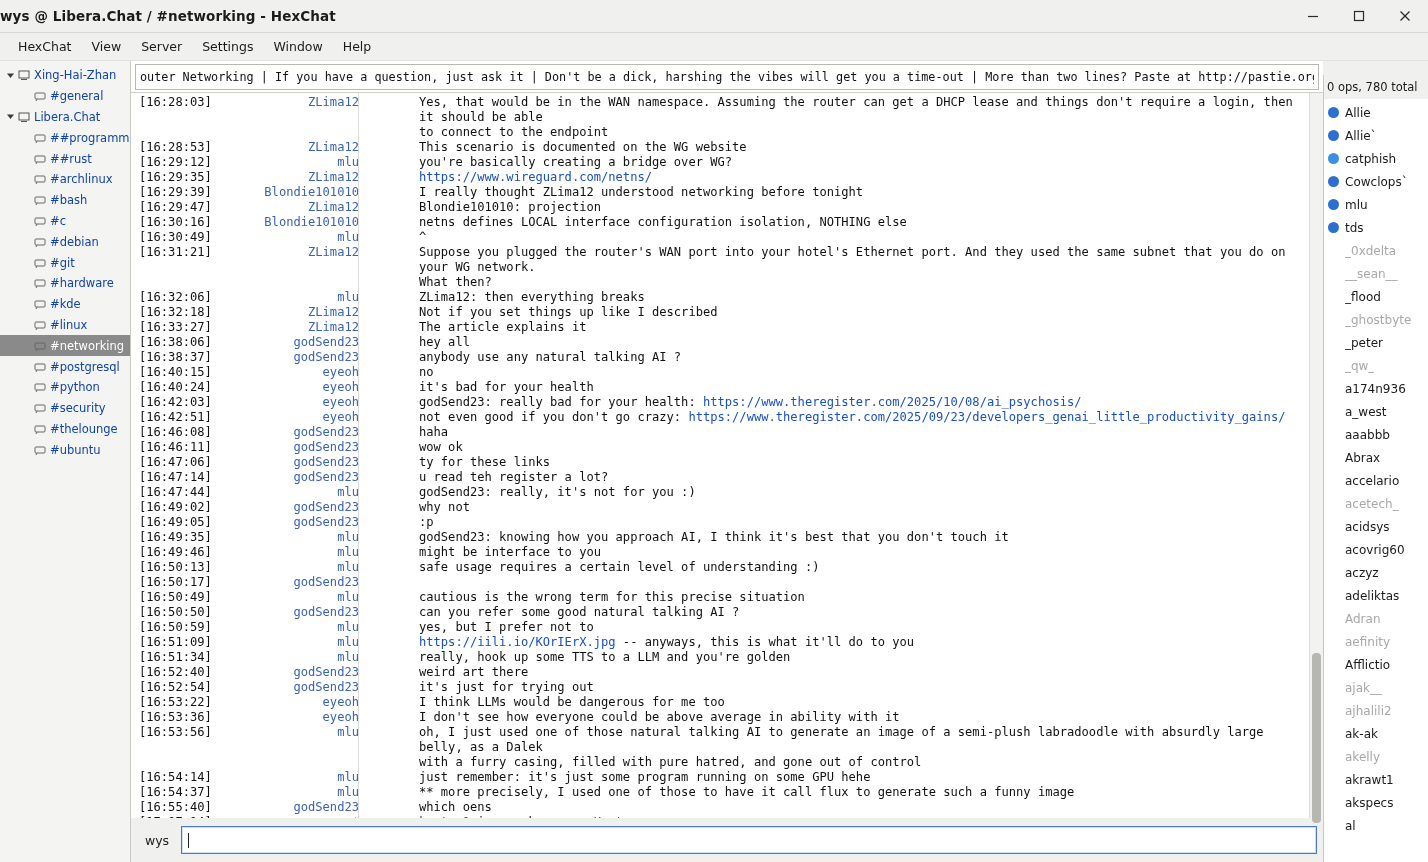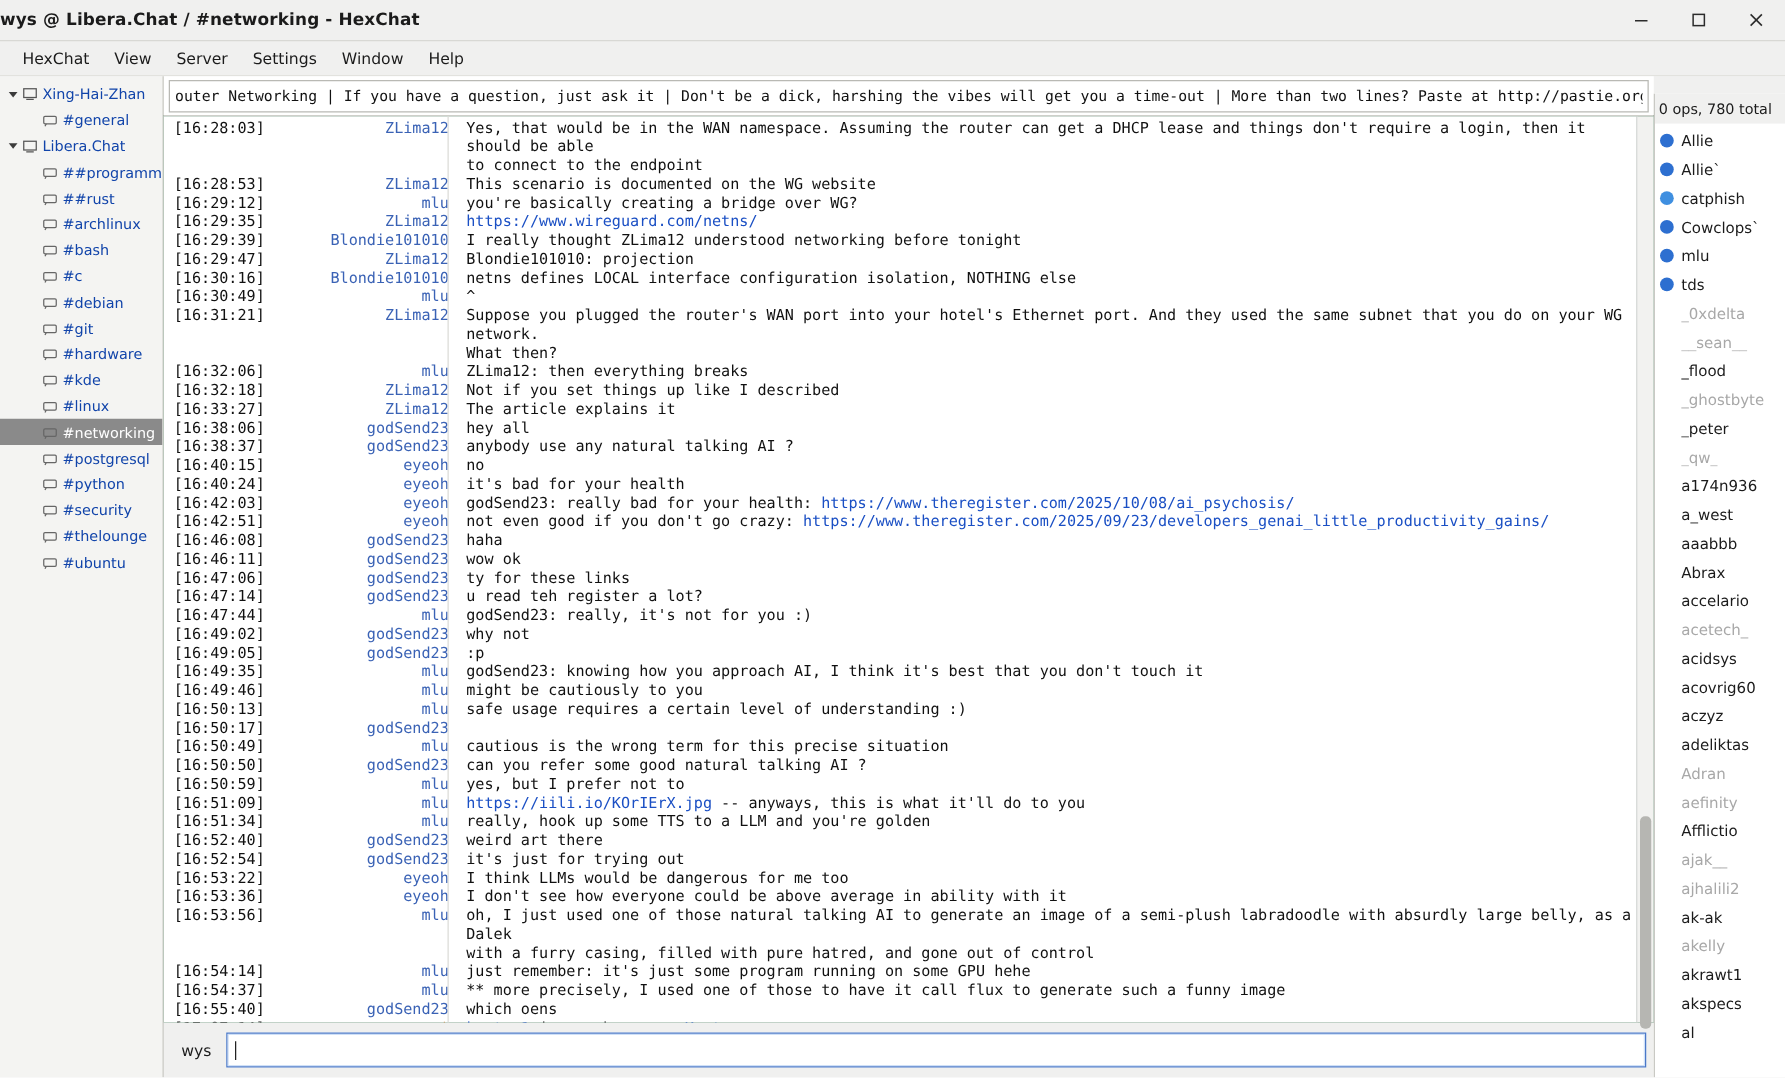--- a/index.html
+++ b/index.html
@@ -152,21 +152,21 @@
     font-size: 11.8px;
     color: #111111;
     white-space: nowrap;
     overflow: hidden;
   }
   .chatwrap {
     flex: 1 1 auto;
     min-height: 0;
     display: flex;
     border-top: 1px solid #cfcfca;
-    background: #14532d;
+    background: #a16207;
     position: relative;
   }
   .chat {
     flex: 1 1 auto;
     min-width: 0;
     overflow: hidden;
     background: #ffffff;
     padding-top: 2px;
   }
   .line {
@@ -193,20 +193,21 @@
     overflow: hidden;
   }
   .line .nick.star { color: #c07020; }
   .line .msg {
     flex: 1 1 auto;
     min-width: 0;
     white-space: pre-wrap;
     word-break: break-word;
     padding-left: 8px;
     color: #111111;
+    margin-left: 46px;
   }
   .line .msg .lnk { color: #1a4fc4; }
   .sep {
     position: absolute;
     left: 227px;
     top: 0;
     bottom: 0;
     width: 1px;
     background: #dcdcd8;
   }
@@ -587,21 +588,21 @@
             <div class="line"><span class="ts">[16:42:03]</span><span class="nick">eyeoh</span><span class="msg">godSend23: really bad for your health: <span class="lnk">https://www.theregister.com/2025/10/08/ai_psychosis/</span></span></div>
             <div class="line"><span class="ts">[16:42:51]</span><span class="nick">eyeoh</span><span class="msg">not even good if you don't go crazy: <span class="lnk">https://www.theregister.com/2025/09/23/developers_genai_little_productivity_gains/</span></span></div>
             <div class="line"><span class="ts">[16:46:08]</span><span class="nick">godSend23</span><span class="msg">haha</span></div>
             <div class="line"><span class="ts">[16:46:11]</span><span class="nick">godSend23</span><span class="msg">wow ok</span></div>
             <div class="line"><span class="ts">[16:47:06]</span><span class="nick">godSend23</span><span class="msg">ty for these links</span></div>
             <div class="line"><span class="ts">[16:47:14]</span><span class="nick">godSend23</span><span class="msg">u read teh register a lot?</span></div>
             <div class="line"><span class="ts">[16:47:44]</span><span class="nick">mlu</span><span class="msg">godSend23: really, it's not for you :)</span></div>
             <div class="line"><span class="ts">[16:49:02]</span><span class="nick">godSend23</span><span class="msg">why not</span></div>
             <div class="line"><span class="ts">[16:49:05]</span><span class="nick">godSend23</span><span class="msg">:p</span></div>
             <div class="line"><span class="ts">[16:49:35]</span><span class="nick">mlu</span><span class="msg">godSend23: knowing how you approach AI, I think it's best that you don't touch it</span></div>
-            <div class="line"><span class="ts">[16:49:46]</span><span class="nick">mlu</span><span class="msg">might be cautiously to you</span></div>
+            <div class="line"><span class="ts">[16:49:46]</span><span class="nick">mlu</span><span class="msg">might be interface to you</span></div>
             <div class="line"><span class="ts">[16:50:13]</span><span class="nick">mlu</span><span class="msg">safe usage requires a certain level of understanding :)</span></div>
             <div class="line"><span class="ts">[16:50:17]</span><span class="nick">godSend23</span></div>
             <div class="line"><span class="ts">[16:50:49]</span><span class="nick">mlu</span><span class="msg">cautious is the wrong term for this precise situation</span></div>
             <div class="line"><span class="ts">[16:50:50]</span><span class="nick">godSend23</span><span class="msg">can you refer some good natural talking AI ?</span></div>
             <div class="line"><span class="ts">[16:50:59]</span><span class="nick">mlu</span><span class="msg">yes, but I prefer not to</span></div>
             <div class="line"><span class="ts">[16:51:09]</span><span class="nick">mlu</span><span class="msg"><span class="lnk">https://iili.io/KOrIErX.jpg</span> -- anyways, this is what it'll do to you</span></div>
             <div class="line"><span class="ts">[16:51:34]</span><span class="nick">mlu</span><span class="msg">really, hook up some TTS to a LLM and you're golden</span></div>
             <div class="line"><span class="ts">[16:52:40]</span><span class="nick">godSend23</span><span class="msg">weird art there</span></div>
             <div class="line"><span class="ts">[16:52:54]</span><span class="nick">godSend23</span><span class="msg">it's just for trying out</span></div>
             <div class="line"><span class="ts">[16:53:22]</span><span class="nick">eyeoh</span><span class="msg">I think LLMs would be dangerous for me too</span></div>

